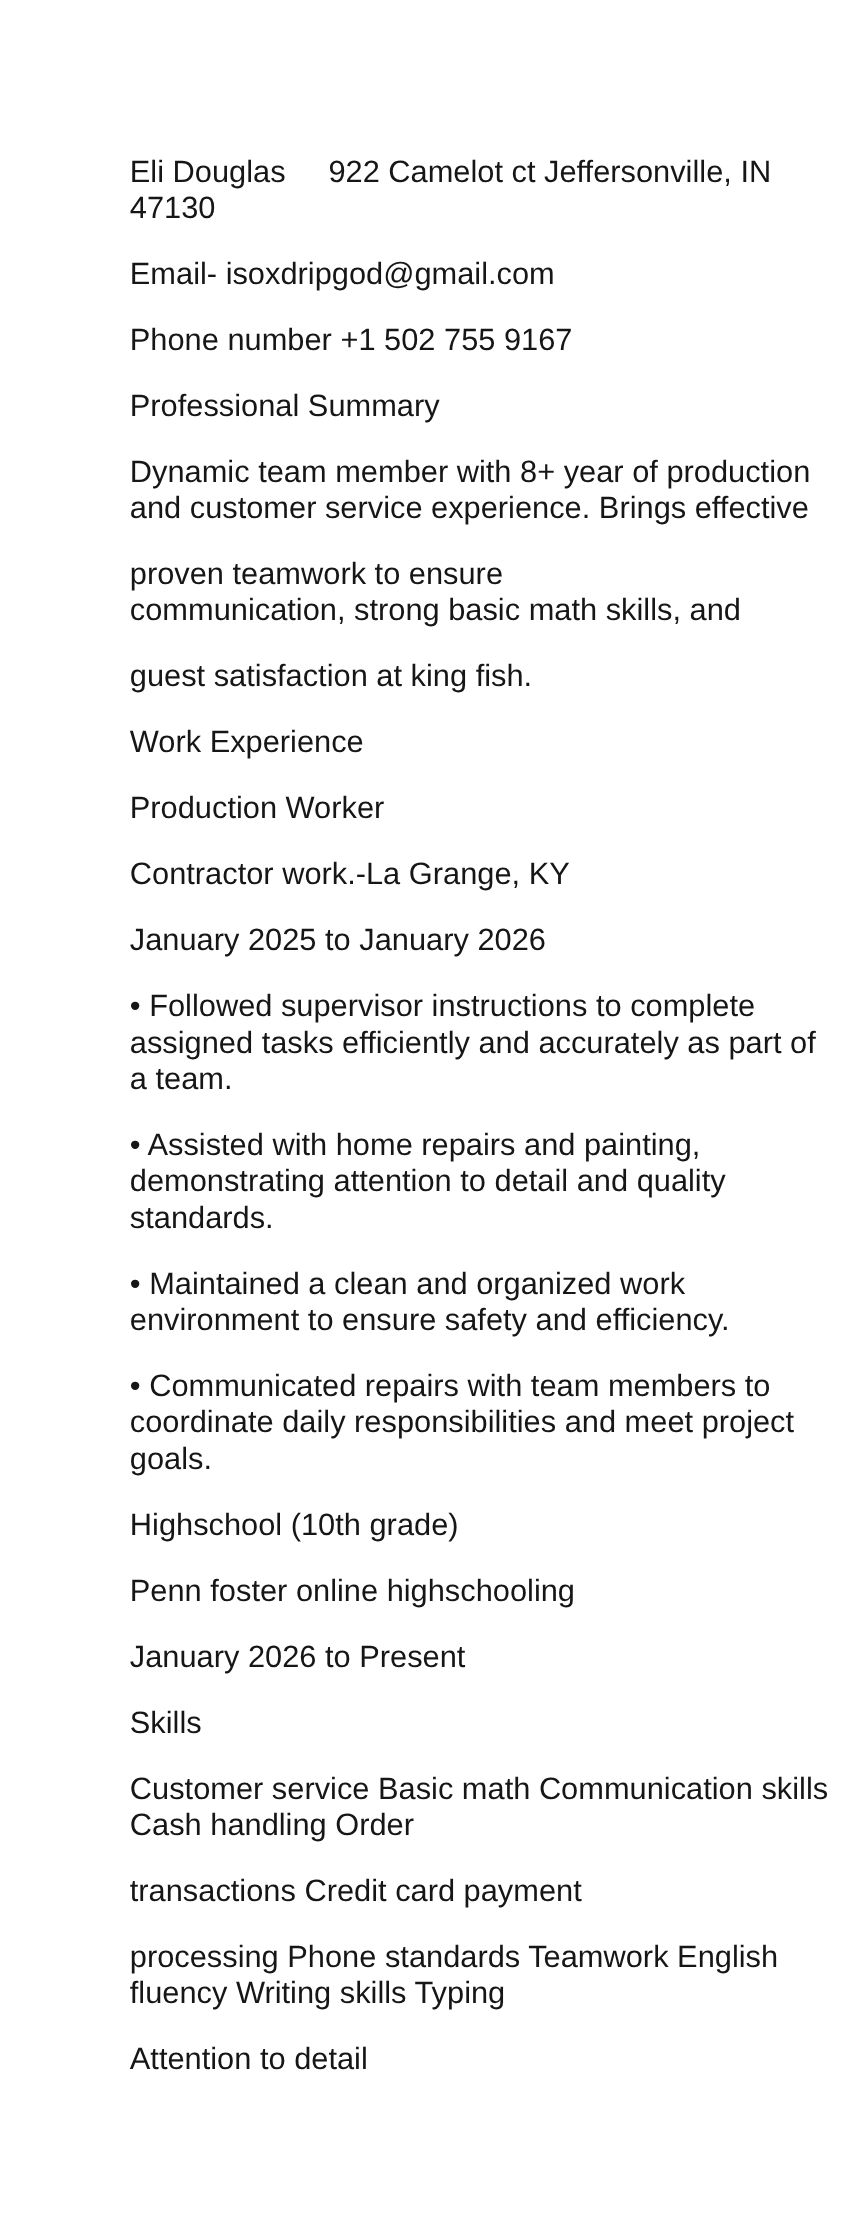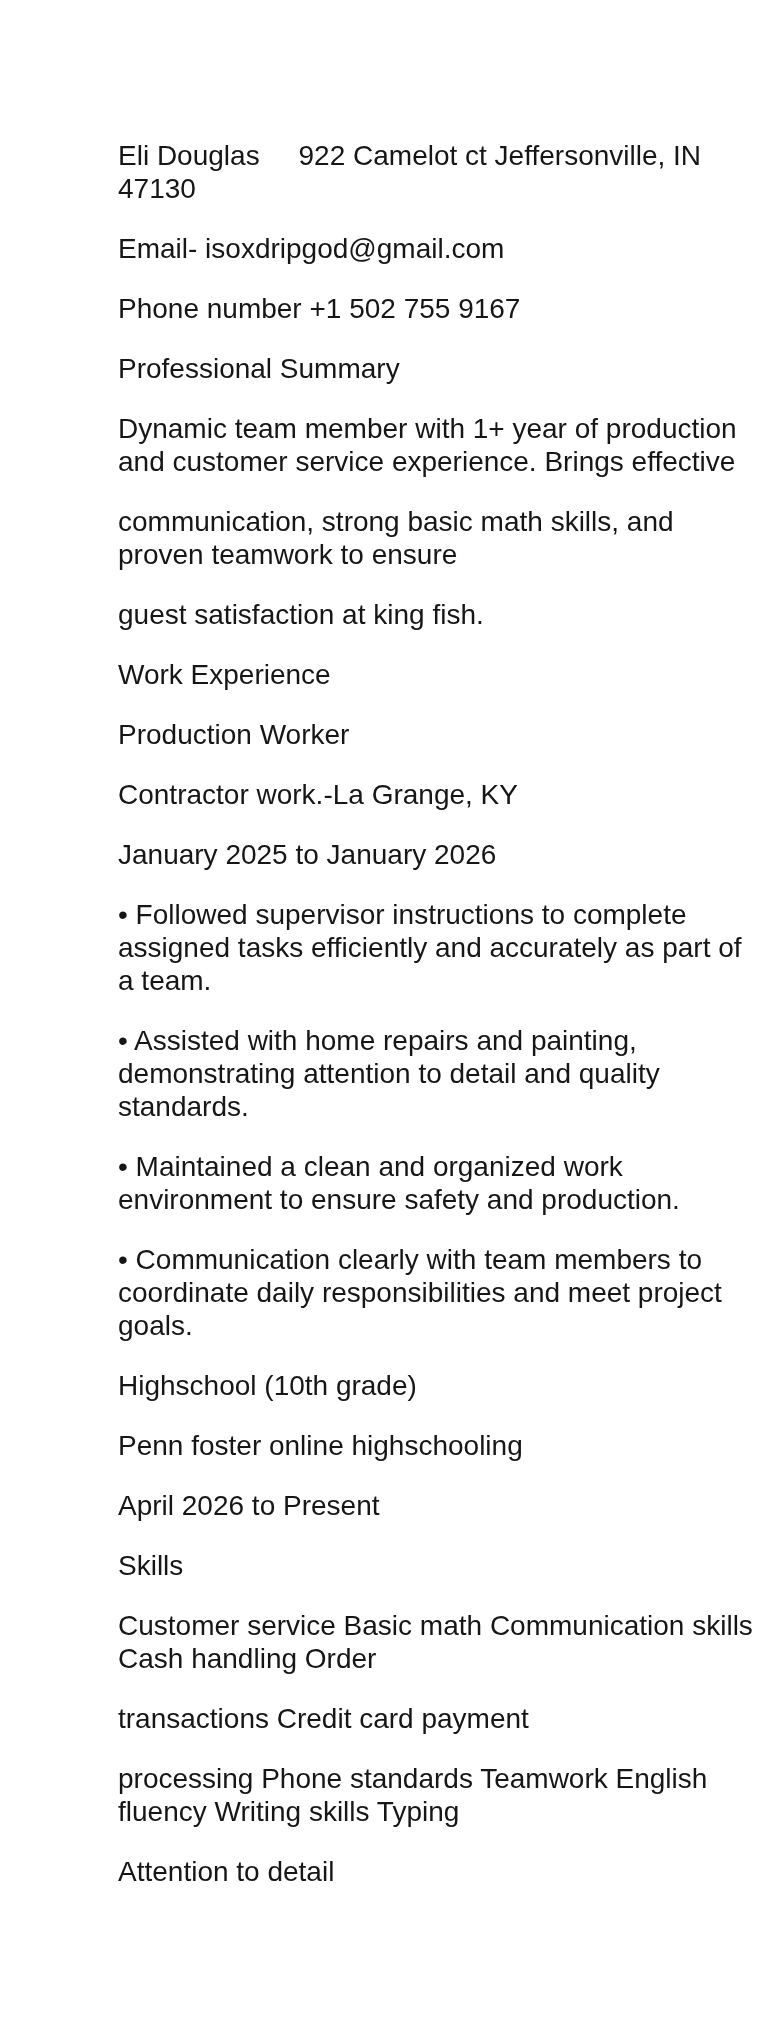--- a/index.html
+++ b/index.html
@@ -50,27 +50,27 @@
 
     <p class="para">
       <span class="line" style="display:block">Phone number +1 502 755 9167</span>
     </p>
 
     <p class="para">
       <span class="line" style="display:block">Professional Summary</span>
     </p>
 
     <p class="para">
-      <span class="line" style="display:block">Dynamic team member with 1+ year of production</span>
+      <span class="line" style="display:block">Dynamic team member with 8+ year of production</span>
       <span class="line" style="display:block">and customer service experience. Brings effective</span>
     </p>
 
     <p class="para">
+      <span class="line" style="display:block">proven teamwork to ensure</span>
       <span class="line" style="display:block">communication, strong basic math skills, and</span>
-      <span class="line" style="display:block">proven teamwork to ensure</span>
     </p>
 
     <p class="para">
       <span class="line" style="display:block">guest satisfaction at king fish.</span>
     </p>
 
     <p class="para">
       <span class="line" style="display:block">Work Experience</span>
     </p>
 
@@ -93,40 +93,40 @@
     </p>
 
     <p class="para">
       <span class="line" style="display:block">• Assisted with home repairs and painting,</span>
       <span class="line" style="display:block">demonstrating attention to detail and quality</span>
       <span class="line" style="display:block">standards.</span>
     </p>
 
     <p class="para">
       <span class="line" style="display:block">• Maintained a clean and organized work</span>
-      <span class="line" style="display:block">environment to ensure safety and production.</span>
+      <span class="line" style="display:block">environment to ensure safety and efficiency.</span>
     </p>
 
     <p class="para">
-      <span class="line" style="display:block">• Communication clearly with team members to</span>
+      <span class="line" style="display:block">• Communicated repairs with team members to</span>
       <span class="line" style="display:block">coordinate daily responsibilities and meet project</span>
       <span class="line" style="display:block">goals.</span>
     </p>
 
 
     <p class="para">
       <span class="line" style="display:block">Highschool (10th grade)</span>
     </p>
 
     <p class="para">
       <span class="line" style="display:block">Penn foster online highschooling</span>
     </p>
 
     <p class="para">
-      <span class="line" style="display:block">April 2026 to Present</span>
+      <span class="line" style="display:block">January 2026 to Present</span>
     </p>
 
     <p class="para">
       <span class="line" style="display:block">Skills</span>
     </p>
 
     <p class="para">
       <span class="line" style="display:block">Customer service Basic math Communication skills</span>
       <span class="line" style="display:block">Cash handling Order</span>
     </p>

